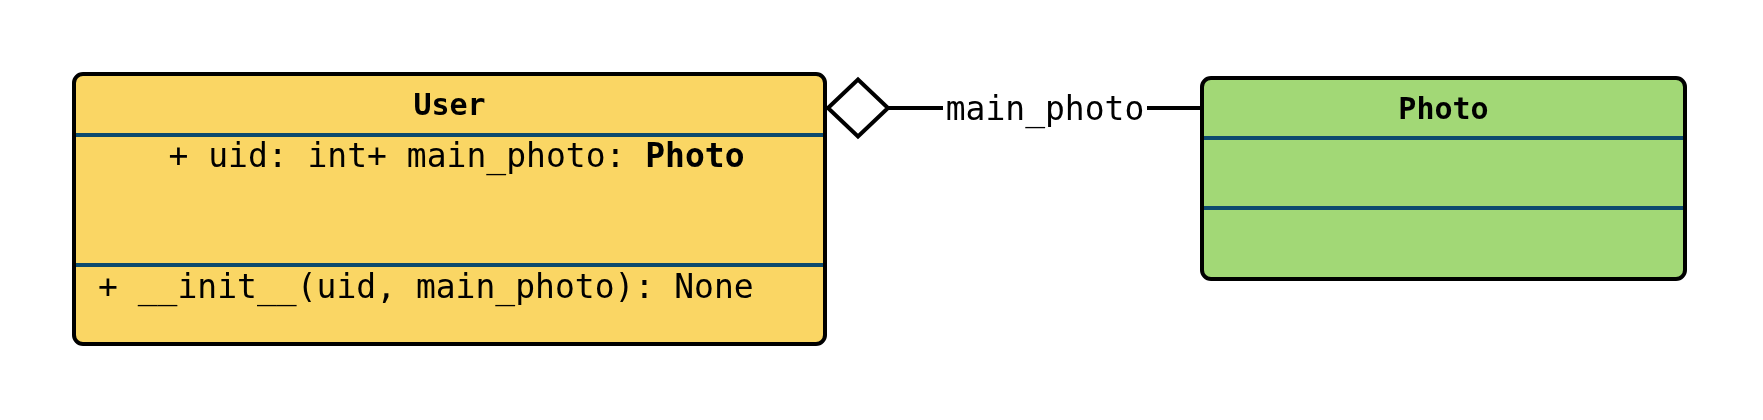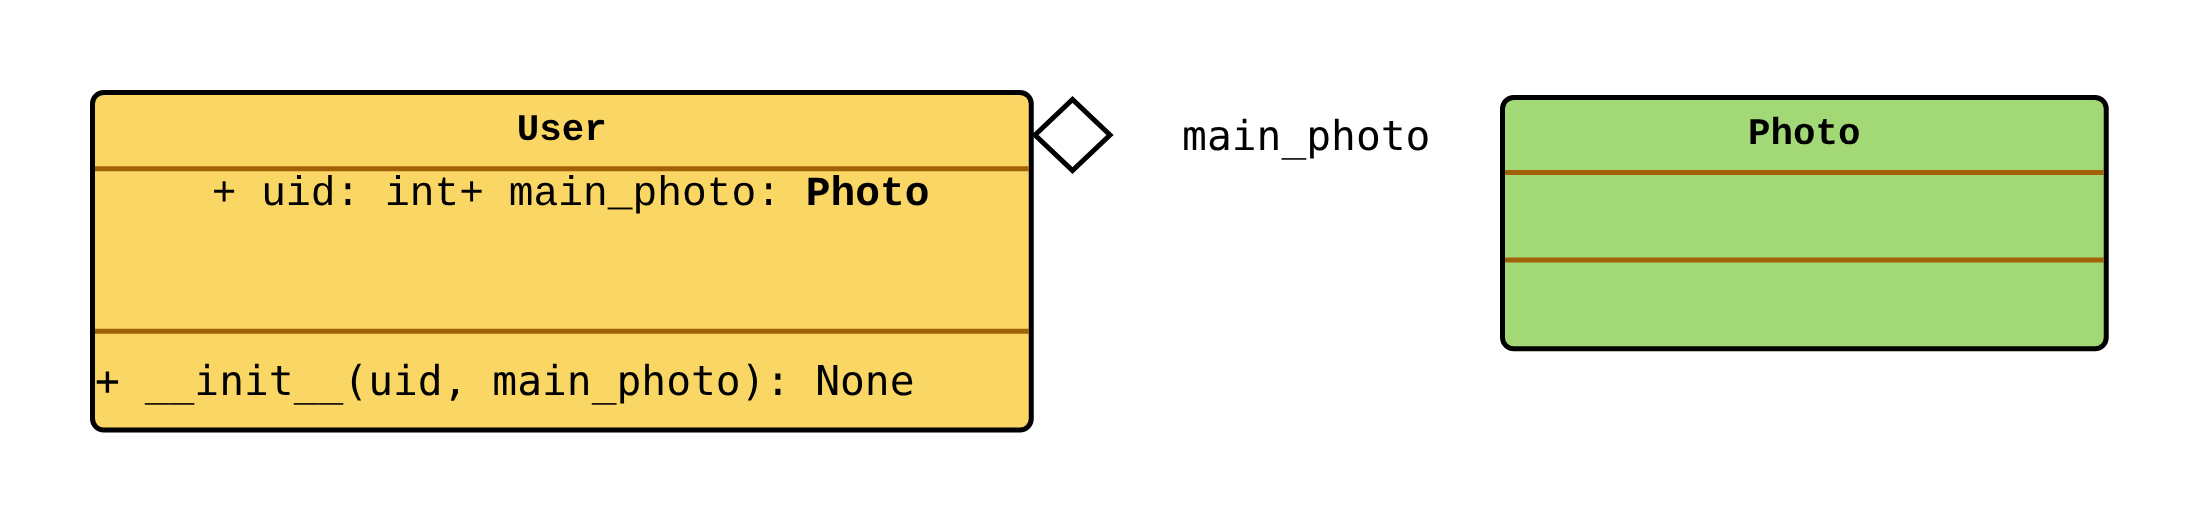--- a/index.html
+++ b/index.html
@@ -38,22 +38,21 @@
     left: 1200px;
     top: 76px;
     width: 487px;
     height: 205px;
     background: #A2D876;
   }
   .compartment {
     box-sizing: border-box;
   }
   .compartment.divided {
-    border-bottom: 4px solid #a16207;
-    font-family: Liberation Mono, monospace;
+    border-bottom: 4px solid #0c4a6e;
   }
   .compartment.title {
     display: flex;
     align-items: center;
     justify-content: center;
     font-weight: bold;
     font-size: 30px;
   }
   .user .compartment.title { height: 61px; }
   .user .compartment.attrs {
@@ -62,22 +61,21 @@
     flex-direction: row;
     justify-content: center;
     padding-left: 14px;
     font-size: 33px;
     line-height: 38px;
     white-space: pre;
   }
   .user .compartment.methods {
     flex: 1;
     display: flex;
-    align-items: center;
-    padding-left: 0;
+    padding-left: 22px;
     font-size: 33px;
     white-space: pre;
   }
   .photo .compartment.title { height: 60px; }
   .photo .compartment.attrs { height: 70px; }
   .photo .compartment.methods { flex: 1; }
   .ref {
     font-weight: bold;
   }
   .diamond-svg {
@@ -87,21 +85,20 @@
   }
   .edge {
     position: absolute;
     left: 888px;
     top: 88px;
     width: 314px;
     height: 40px;
     display: flex;
     align-items: center;
     font-size: 33px;
-    flex-direction: column;
   }
   .edge-line {
     flex: 1;
     height: 4px;
     background: #000000;
   }
   .edge-label {
     padding: 0 3px;
     white-space: nowrap;
   }

